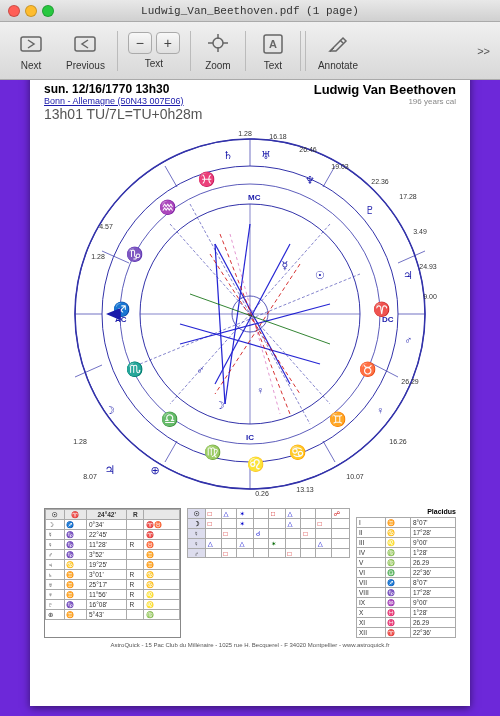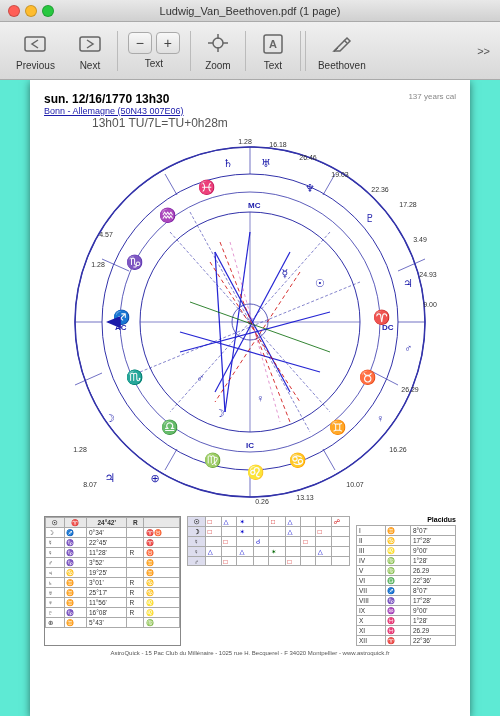--- a/index.html
+++ b/index.html
@@ -34,20 +34,21 @@
       border-radius: 50%;
       border: 1px solid rgba(0,0,0,0.2);
     }
     .win-btn-close { background: #ff5f57; }
     .win-btn-min { background: #febc2e; }
     .win-btn-max { background: #28c840; }
     .title-text {
       font-size: 11px;
       color: #333;
       font-weight: 500;
+      font-family: Liberation Mono, monospace;
     }
 
     
     .toolbar {
       height: 58px;
       background: linear-gradient(to bottom, #f0f0f0, #d8d8d8);
       border-bottom: 1px solid #aaa;
       display: flex;
       align-items: center;
       padding: 4px 6px;
@@ -111,23 +112,23 @@
       margin-left: auto;
       font-size: 11px;
       color: #555;
       cursor: pointer;
       padding: 4px;
     }
 
     
     .content-area {
       height: calc(716px - 22px - 58px);
-      background: #5eead4;
-      display: flex;
-      align-items: center;
+      background: #6d28d9;
+      display: flex;
+      align-items: flex-end;
       justify-content: center;
       padding: 10px;
       overflow: hidden;
     }
 
     
     .pdf-page {
       background: white;
       width: 440px;
       min-height: 636px;
@@ -146,23 +147,22 @@
       font-size: 12px;
       font-weight: bold;
       color: #000;
     }
     .header-left .location {
       font-size: 9px;
       color: #1a1aaa;
       text-decoration: underline;
     }
     .header-left .coords {
-      font-size: 12px;
+      font-size: 14px;
       color: #555;
-      margin-left: 48px;
     }
     .header-right .person-name {
       font-size: 13px;
       font-weight: bold;
       color: #000;
       text-align: right;
     }
     .header-right .years {
       font-size: 8px;
       color: #888;
@@ -238,34 +238,34 @@
   </div>
   <span class="title-text">Ludwig_Van_Beethoven.pdf (1 page)</span>
 </div>
 
 <div class="toolbar">
 
   <div class="toolbar-group">
     <div class="toolbar-icon">
       <svg width="26" height="26" viewBox="0 0 26 26">
         <rect x="3" y="6" width="20" height="14" rx="2" fill="none" stroke="#666" stroke-width="1.5"></rect>
-        <polyline points="16,9 10,13 16,17" fill="none" stroke="#666" stroke-width="1.5"></polyline>
+        <polyline points="10,9 16,13 10,17" fill="none" stroke="#666" stroke-width="1.5"></polyline>
       </svg>
     </div>
-    <span class="toolbar-label">Previous</span>
+    <span class="toolbar-label">Next</span>
   </div>
 
   <div class="toolbar-group">
     <div class="toolbar-icon">
       <svg width="26" height="26" viewBox="0 0 26 26">
         <rect x="3" y="6" width="20" height="14" rx="2" fill="none" stroke="#666" stroke-width="1.5"></rect>
-        <polyline points="10,9 16,13 10,17" fill="none" stroke="#666" stroke-width="1.5"></polyline>
+        <polyline points="16,9 10,13 16,17" fill="none" stroke="#666" stroke-width="1.5"></polyline>
       </svg>
     </div>
-    <span class="toolbar-label">Next</span>
+    <span class="toolbar-label">Previous</span>
   </div>
 
   <div class="toolbar-divider"></div>
 
   <div class="toolbar-zoom">
     <div class="toolbar-zoom-btns">
       <div class="zoom-btn">−</div>
       <div class="zoom-btn">+</div>
     </div>
     <span class="toolbar-label">Text</span>
@@ -304,37 +304,38 @@
   <div class="toolbar-divider"></div>
 
   <div class="toolbar-group">
     <div class="toolbar-icon">
       <svg width="26" height="26" viewBox="0 0 26 26">
         <path d="M5 20 L8 17 L18 7 L21 10 L11 20 Z" fill="none" stroke="#666" stroke-width="1.5"></path>
         <line x1="15" y1="9" x2="18" y2="12" stroke="#666" stroke-width="1.5"></line>
         <line x1="5" y1="21" x2="9" y2="17" stroke="#666" stroke-width="1"></line>
       </svg>
     </div>
-    <span class="toolbar-label">Beethoven</span>
+    <span class="toolbar-label">Annotate</span>
   </div>
 
   <div class="toolbar-expand">&gt;&gt;</div>
 </div>
 
 <div class="content-area">
   <div class="pdf-page">
 
     <div class="page-header">
       <div class="header-left">
         <div class="name-date">sun. 12/16/1770 13h30</div>
         <div class="location">Bonn - Allemagne (50N43 007E06)</div>
         <div class="coords">13h01 TU/7L=TU+0h28m</div>
       </div>
       <div class="header-right">
-        <div class="years">137 years cal</div>
+        <div class="person-name">Ludwig Van Beethoven</div>
+        <div class="years">196 years cal</div>
       </div>
     </div>
 
     <div class="chart-container">
       <div class="chart-svg-wrapper">
         <svg width="380" height="380" viewBox="0 0 380 380" xmlns="http://www.w3.org/2000/svg">
 
           <circle cx="190" cy="190" r="175" fill="white" stroke="#3333aa" stroke-width="1.5"></circle>
 
           <circle cx="190" cy="190" r="175" fill="none" stroke="#3333aa" stroke-width="1"></circle>

